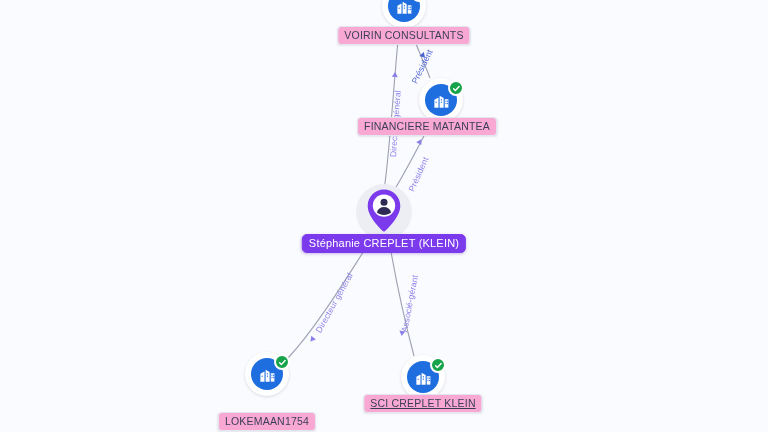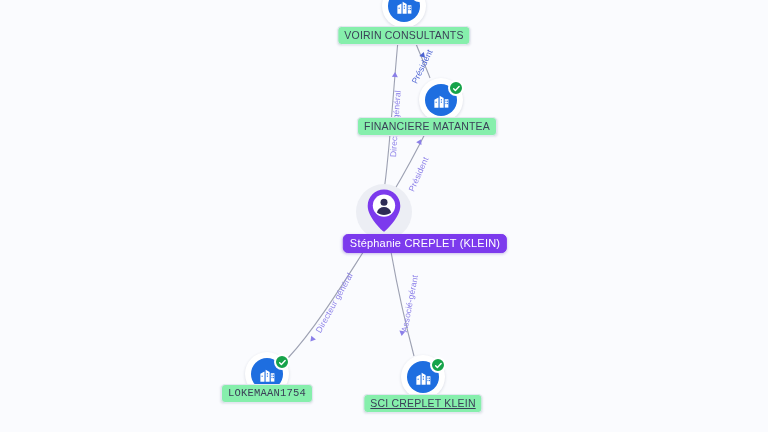--- a/index.html
+++ b/index.html
@@ -97,35 +97,34 @@
   .person-pin svg { display: block; }
 
   
   .node-label {
     position: absolute;
     transform: translateX(-50%);
     white-space: nowrap;
     font-size: 10.5px;
     letter-spacing: 0.2px;
     color: #3a3f57;
-    background: #86efac;
+    background: #f9a8d4;
     border: 1px solid #e3e6f0;
     border-radius: 4px;
     padding: 2px 6px 3px 6px;
     box-shadow: 0 1px 2px rgba(40,50,90,0.10);
     cursor: pointer;
   }
   .node-label.primary {
     color: #ffffff;
     background: #7c3aed;
     border: 1px solid #7c3aed;
     border-radius: 5px;
     font-size: 11px;
     box-shadow: 0 1px 3px rgba(80,40,190,0.30);
-    margin-left: 41px;
   }
 
   
   .edge-label {
     position: absolute;
     white-space: nowrap;
     font-size: 8.5px;
     letter-spacing: 0.1px;
     transform-origin: 0 50%;
     cursor: pointer;
@@ -241,21 +240,21 @@
             <rect x="11.2" y="13.3" width="1.2" height="1.7" fill="#1e6ee0"></rect>
             <rect x="4.6" y="13.4" width="1.2" height="1.7" fill="#1e6ee0"></rect>
           </svg>
         </div>
         <div class="verified-badge" style="background: rgb(22, 163, 74);">
           <svg width="9" height="9" viewBox="0 0 12 12">
             <path d="M2.2 6.3l2.3 2.3 5-5.2" stroke="#fff" stroke-width="1.9" fill="none" stroke-linecap="round" stroke-linejoin="round"></path>
           </svg>
         </div>
       </div>
-      <div class="node-label" style="left: 267px; top: 384px; font-family: Liberation Mono, monospace;">LOKEMAAN1754</div>
+      <div class="node-label" style="left: 267px; top: 412px;">LOKEMAAN1754</div>
       <div class="node" style="left: 423px; top: 377px;">
         <div class="company-halo"></div>
         <div class="company-disc" style="background: rgb(30, 110, 224);">
           <svg width="19" height="19" viewBox="0 0 24 24" fill="none">
             <path d="M3 21V11.2l5.2-3.1V21H3z" fill="#fff"></path>
             <path d="M9.6 21V6.1l5.1 2.6V21H9.6z" fill="#fff"></path>
             <path d="M16.1 21V10.4h4.6V21h-4.6z" fill="#fff"></path>
             <rect x="17.1" y="12.1" width="1.1" height="1.6" fill="#1e6ee0"></rect>
             <rect x="19" y="12.1" width="1.1" height="1.6" fill="#1e6ee0"></rect>
             <rect x="17.1" y="15" width="1.1" height="1.6" fill="#1e6ee0"></rect>

